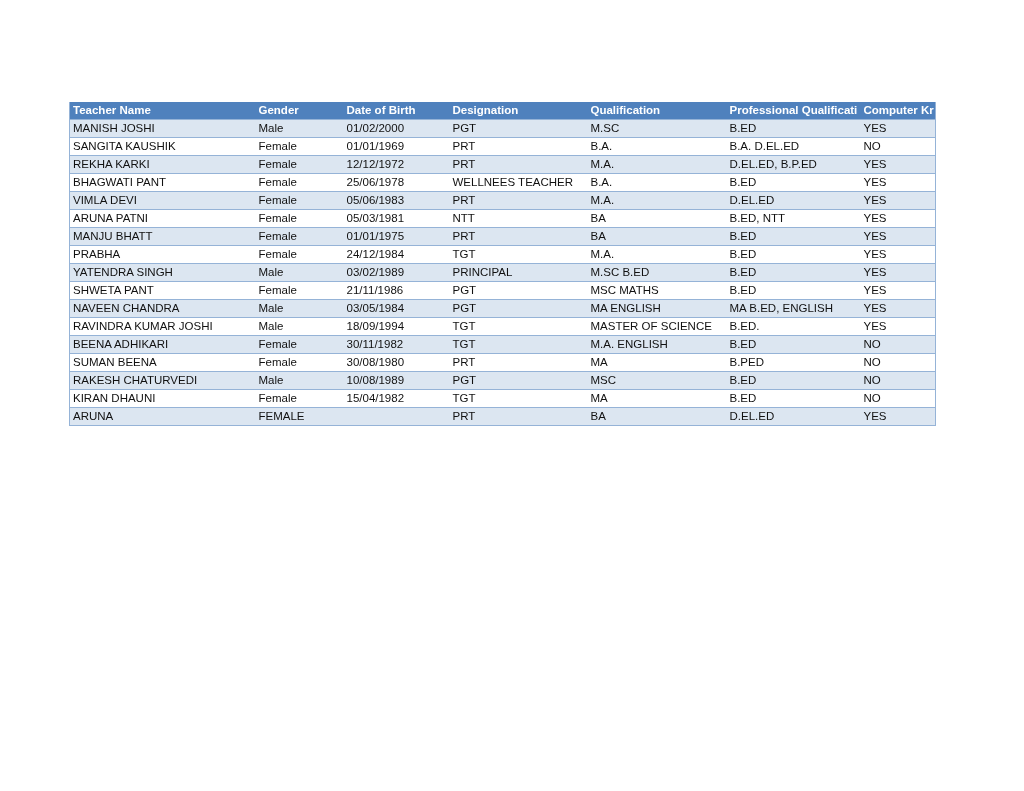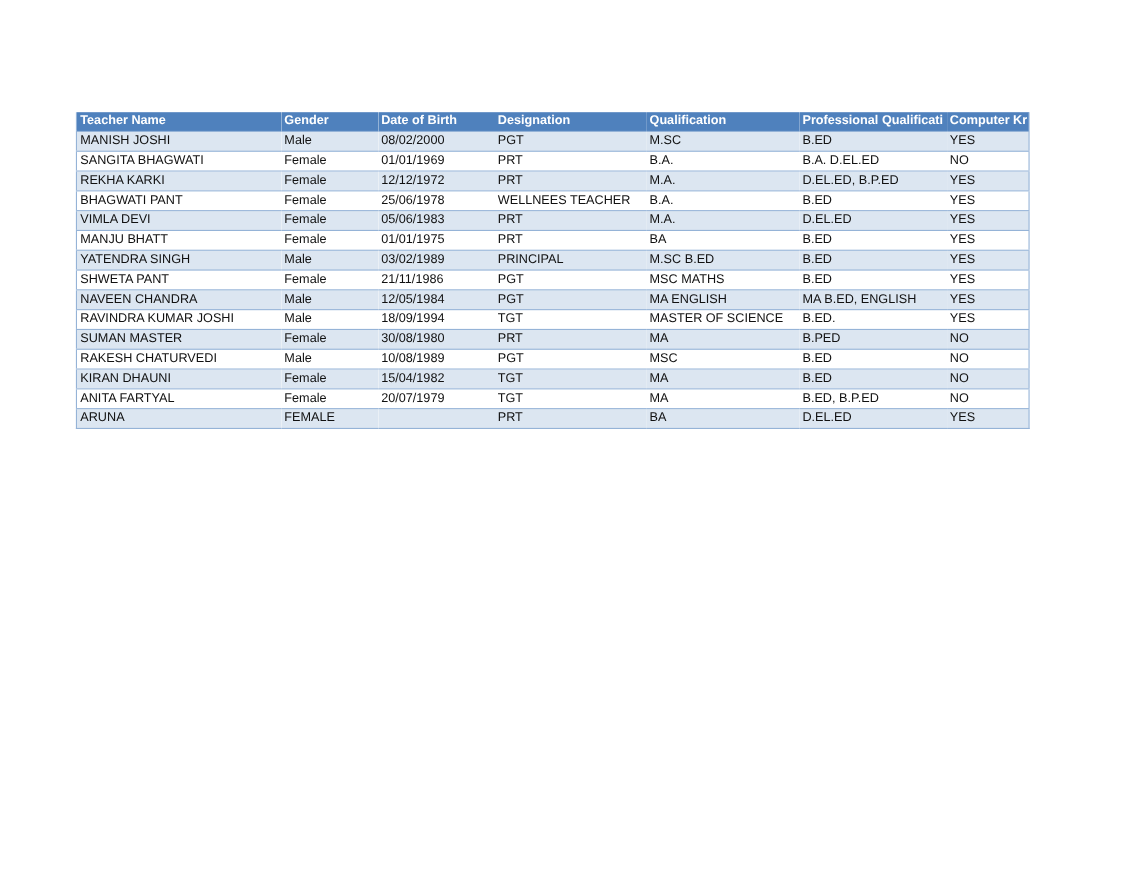--- a/index.html
+++ b/index.html
@@ -88,28 +88,28 @@
         <th>Designation</th>
         <th>Qualification</th>
         <th>Professional Qualificati</th>
         <th>Computer Kr</th>
       </tr>
     </thead>
     <tbody>
       <tr>
           <td>MANISH JOSHI</td>
           <td>Male</td>
-          <td>08/02/2000</td>
+          <td>01/02/2000</td>
           <td>PGT</td>
           <td>M.SC</td>
           <td>B.ED</td>
           <td>YES</td>
         </tr>
       <tr>
-          <td>SANGITA BHAGWATI</td>
+          <td>SANGITA KAUSHIK</td>
           <td>Female</td>
           <td>01/01/1969</td>
           <td>PRT</td>
           <td>B.A.</td>
           <td>B.A. D.EL.ED</td>
           <td>NO</td>
         </tr>
       <tr>
           <td>REKHA KARKI</td>
           <td>Female</td>
@@ -131,25 +131,43 @@
       <tr>
           <td>VIMLA DEVI</td>
           <td>Female</td>
           <td>05/06/1983</td>
           <td>PRT</td>
           <td>M.A.</td>
           <td>D.EL.ED</td>
           <td>YES</td>
         </tr>
       <tr>
+          <td>ARUNA PATNI</td>
+          <td>Female</td>
+          <td>05/03/1981</td>
+          <td>NTT</td>
+          <td>BA</td>
+          <td>B.ED, NTT</td>
+          <td>YES</td>
+        </tr>
+      <tr>
           <td>MANJU BHATT</td>
           <td>Female</td>
           <td>01/01/1975</td>
           <td>PRT</td>
           <td>BA</td>
+          <td>B.ED</td>
+          <td>YES</td>
+        </tr>
+      <tr>
+          <td>PRABHA</td>
+          <td>Female</td>
+          <td>24/12/1984</td>
+          <td>TGT</td>
+          <td>M.A.</td>
           <td>B.ED</td>
           <td>YES</td>
         </tr>
       <tr>
           <td>YATENDRA SINGH</td>
           <td>Male</td>
           <td>03/02/1989</td>
           <td>PRINCIPAL</td>
           <td>M.SC B.ED</td>
           <td>B.ED</td>
@@ -160,37 +178,46 @@
           <td>Female</td>
           <td>21/11/1986</td>
           <td>PGT</td>
           <td>MSC MATHS</td>
           <td>B.ED</td>
           <td>YES</td>
         </tr>
       <tr>
           <td>NAVEEN CHANDRA</td>
           <td>Male</td>
-          <td>12/05/1984</td>
+          <td>03/05/1984</td>
           <td>PGT</td>
           <td>MA ENGLISH</td>
           <td>MA B.ED, ENGLISH</td>
           <td>YES</td>
         </tr>
       <tr>
           <td>RAVINDRA KUMAR JOSHI</td>
           <td>Male</td>
           <td>18/09/1994</td>
           <td>TGT</td>
           <td>MASTER OF SCIENCE</td>
           <td>B.ED.</td>
           <td>YES</td>
         </tr>
       <tr>
-          <td>SUMAN MASTER</td>
+          <td>BEENA ADHIKARI</td>
+          <td>Female</td>
+          <td>30/11/1982</td>
+          <td>TGT</td>
+          <td>M.A. ENGLISH</td>
+          <td>B.ED</td>
+          <td>NO</td>
+        </tr>
+      <tr>
+          <td>SUMAN BEENA</td>
           <td>Female</td>
           <td>30/08/1980</td>
           <td>PRT</td>
           <td>MA</td>
           <td>B.PED</td>
           <td>NO</td>
         </tr>
       <tr>
           <td>RAKESH CHATURVEDI</td>
           <td>Male</td>
@@ -200,29 +227,20 @@
           <td>B.ED</td>
           <td>NO</td>
         </tr>
       <tr>
           <td>KIRAN DHAUNI</td>
           <td>Female</td>
           <td>15/04/1982</td>
           <td>TGT</td>
           <td>MA</td>
           <td>B.ED</td>
-          <td>NO</td>
-        </tr>
-      <tr>
-          <td>ANITA FARTYAL</td>
-          <td>Female</td>
-          <td>20/07/1979</td>
-          <td>TGT</td>
-          <td>MA</td>
-          <td>B.ED, B.P.ED</td>
           <td>NO</td>
         </tr>
       <tr>
           <td>ARUNA</td>
           <td>FEMALE</td>
           <td></td>
           <td>PRT</td>
           <td>BA</td>
           <td>D.EL.ED</td>
           <td>YES</td>

